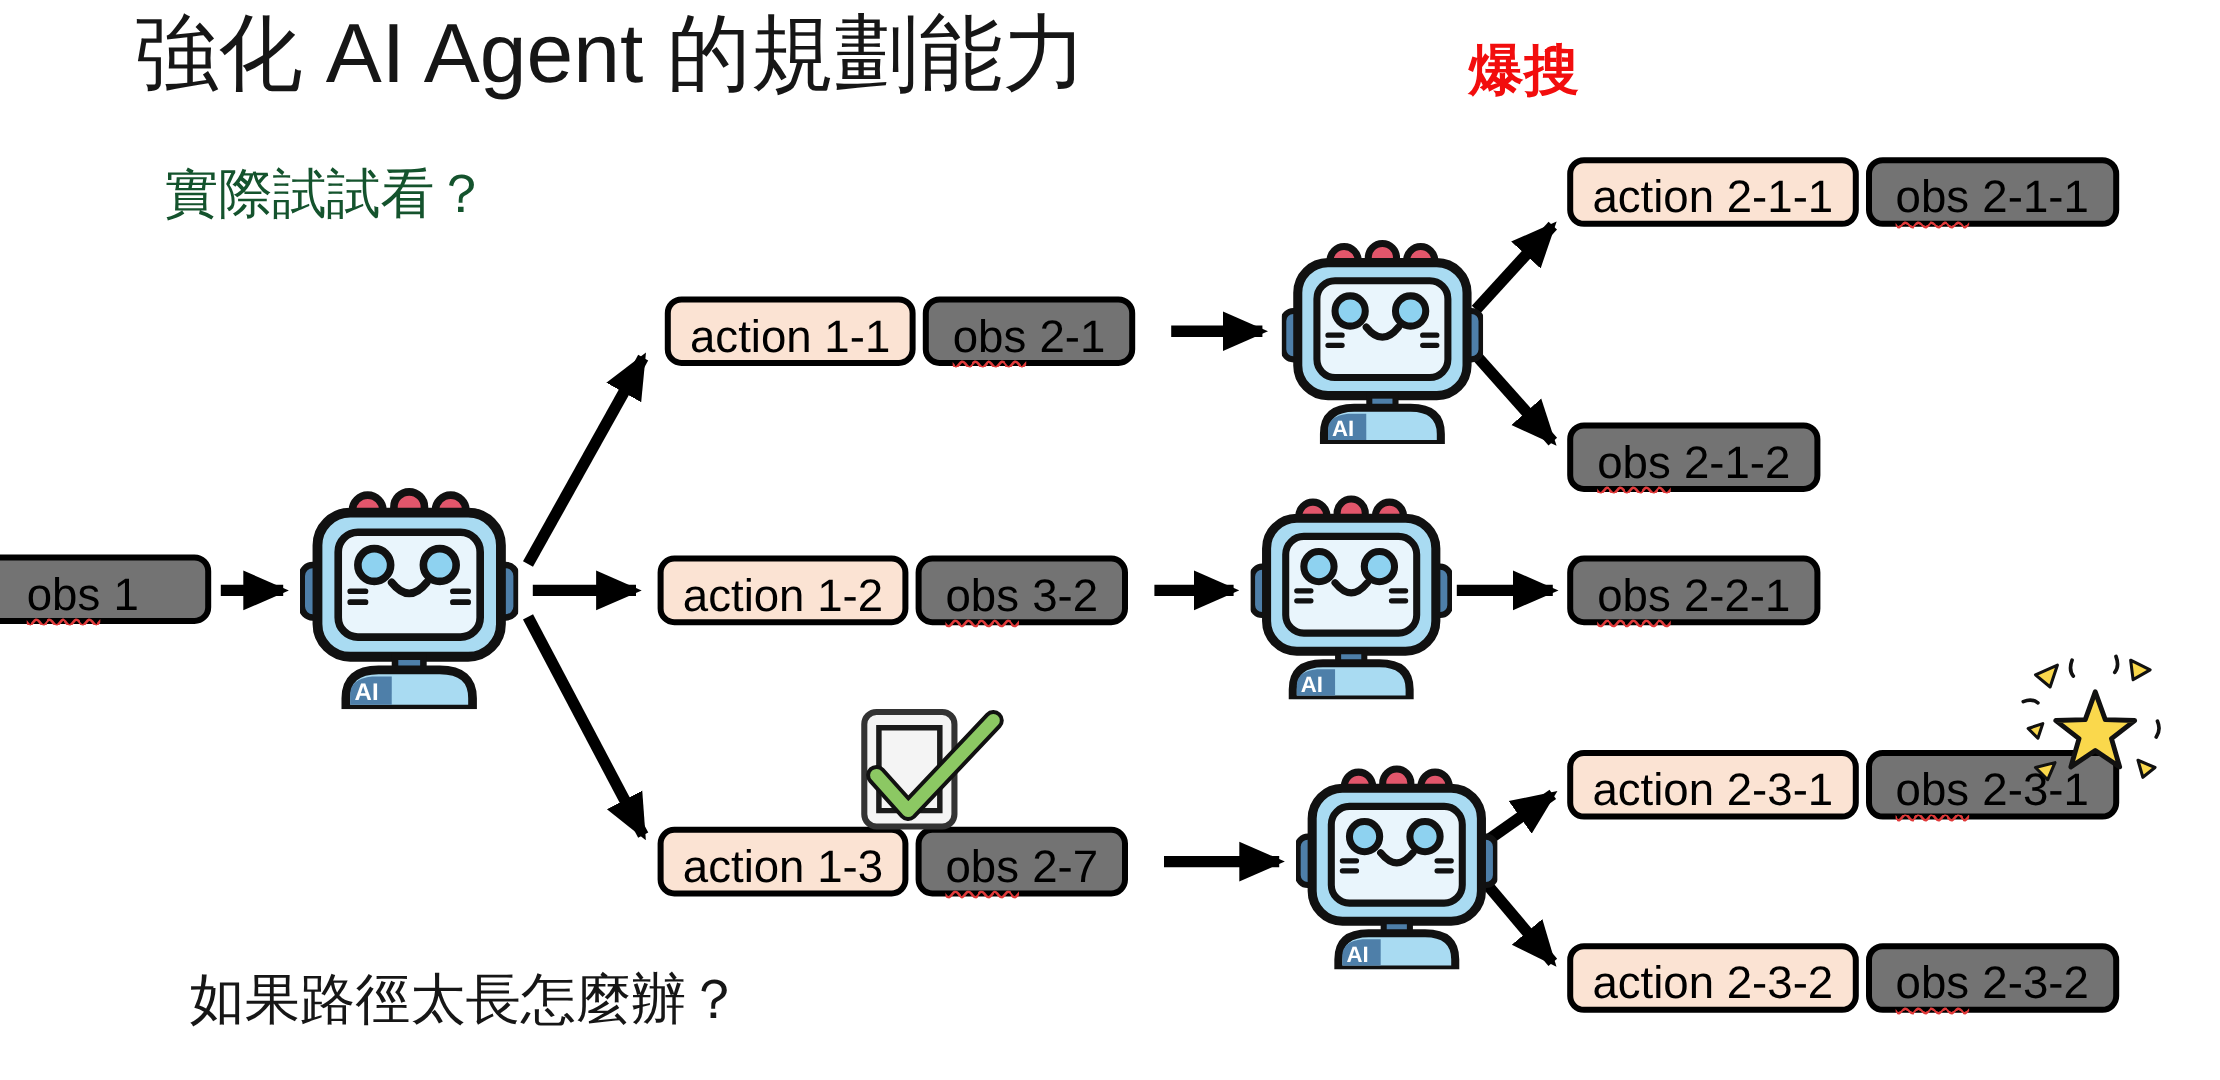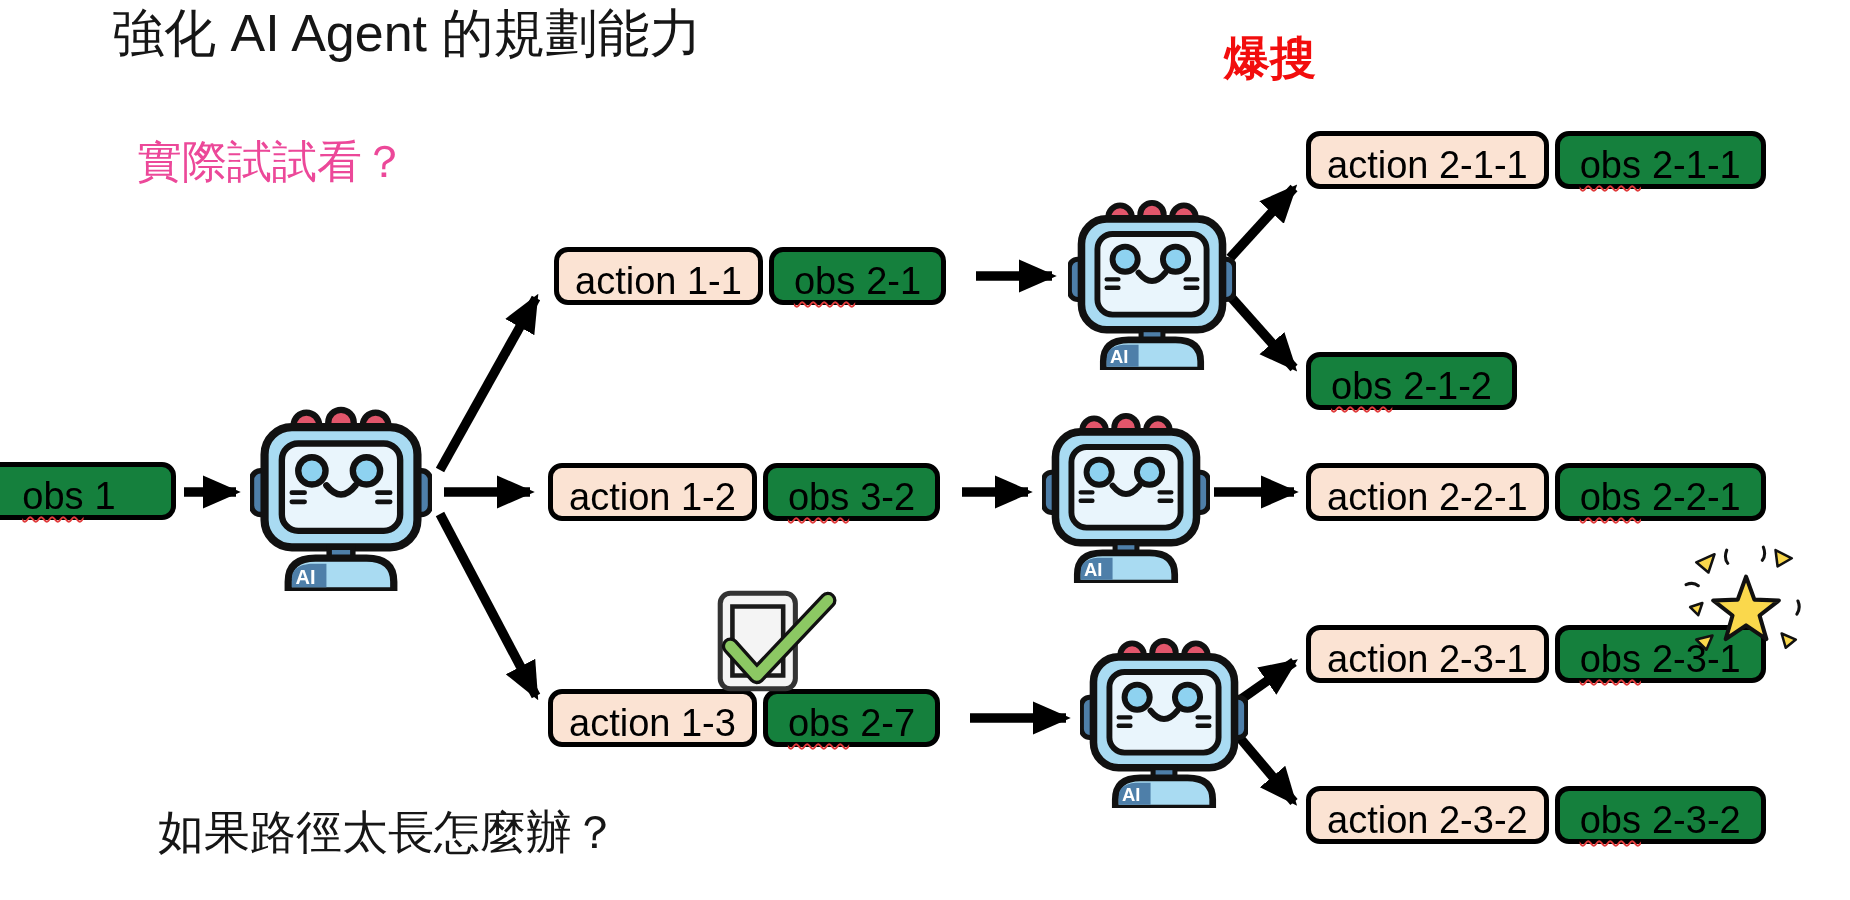--- a/index.html
+++ b/index.html
@@ -3,43 +3,43 @@
 <meta charset="utf-8">
 <style>
   html,body { margin:0; padding:0; }
   body {
     width:1850px; height:900px; position:relative; overflow:hidden;
     background:#ffffff; font-family:"Liberation Sans", sans-serif;
   }
 
   .title {
     position:absolute; left:112px; top:4px;
-    font-size:52px; color:#161616; white-space:nowrap; line-height:1.15;
+    font-size:70px; color:#161616; white-space:nowrap; line-height:1.15;
   }
   .badge {
     position:absolute; left:1224px; top:28px;
     font-size:46px; font-weight:bold; color:#F20D0D; white-space:nowrap;
   }
   .q-top {
     position:absolute; left:137px; top:132px;
-    font-size:45px; color:#ec4899; white-space:nowrap;
+    font-size:45px; color:#14532d; white-space:nowrap;
   }
   .q-bottom {
     position:absolute; left:158px; top:802px;
     font-size:46px; color:#161616; white-space:nowrap;
   }
 
   .pair { position:absolute; display:flex; gap:6px; z-index:2; }
   .node {
     box-sizing:border-box; display:flex; align-items:flex-end; justify-content:center;
     height:58px; border:5px solid #000; border-radius:14px;
     font-size:38px; color:#000; padding:0 16px; white-space:nowrap; line-height:1;
   }
   .node--action { background:#FBE3D3; }
-  .node--obs    { background:#15803d; column-gap:11px; padding:0 20px; }
+  .node--obs    { background:#737373; column-gap:11px; padding:0 20px; }
   .node--obs1   { min-width:214px; }
   .obs-word {
     text-decoration-line:underline; text-decoration-style:wavy;
     text-decoration-color:#E03A3A; text-decoration-thickness:2px;
     text-underline-offset:7px;
   }
 
   .arrow-layer { position:absolute; left:0; top:0; z-index:1; }
   .robot  { position:absolute; z-index:2; }
   .check  { position:absolute; z-index:3; }
@@ -162,23 +162,20 @@
 </div>
 
 <div class="pair" style="left:1306px; top:352px">
   <div class="node node--obs">
       <span class="obs-word">obs</span>
       <span>2-1-2</span>
     </div>
 </div>
 
 <div class="pair" style="left:1306px; top:463px">
-  <div class="node node--action">
-      <span>action 2-2-1</span>
-    </div>
   <div class="node node--obs">
       <span class="obs-word">obs</span>
       <span>2-2-1</span>
     </div>
 </div>
 
 <div class="pair" style="left:1306px; top:625px">
   <div class="node node--action">
       <span>action 2-3-1</span>
     </div>

